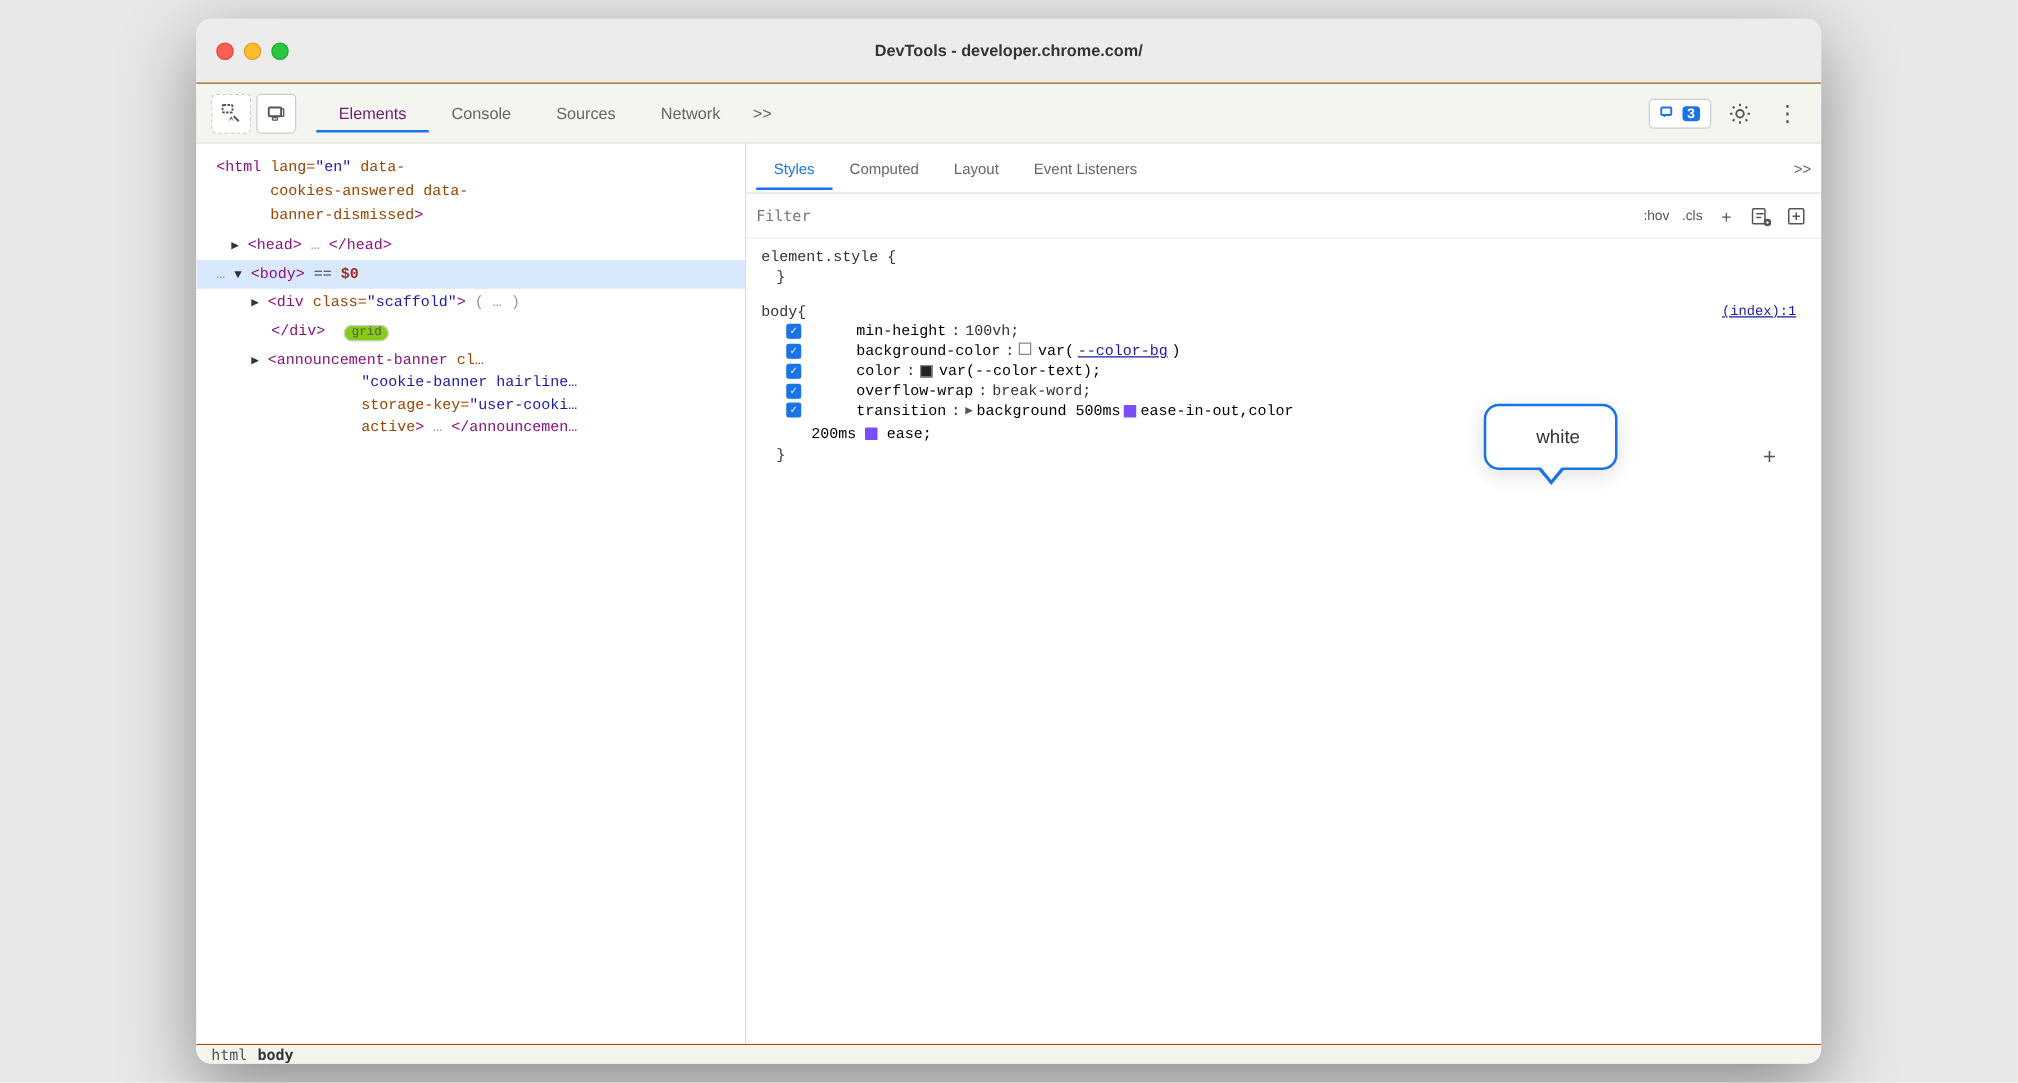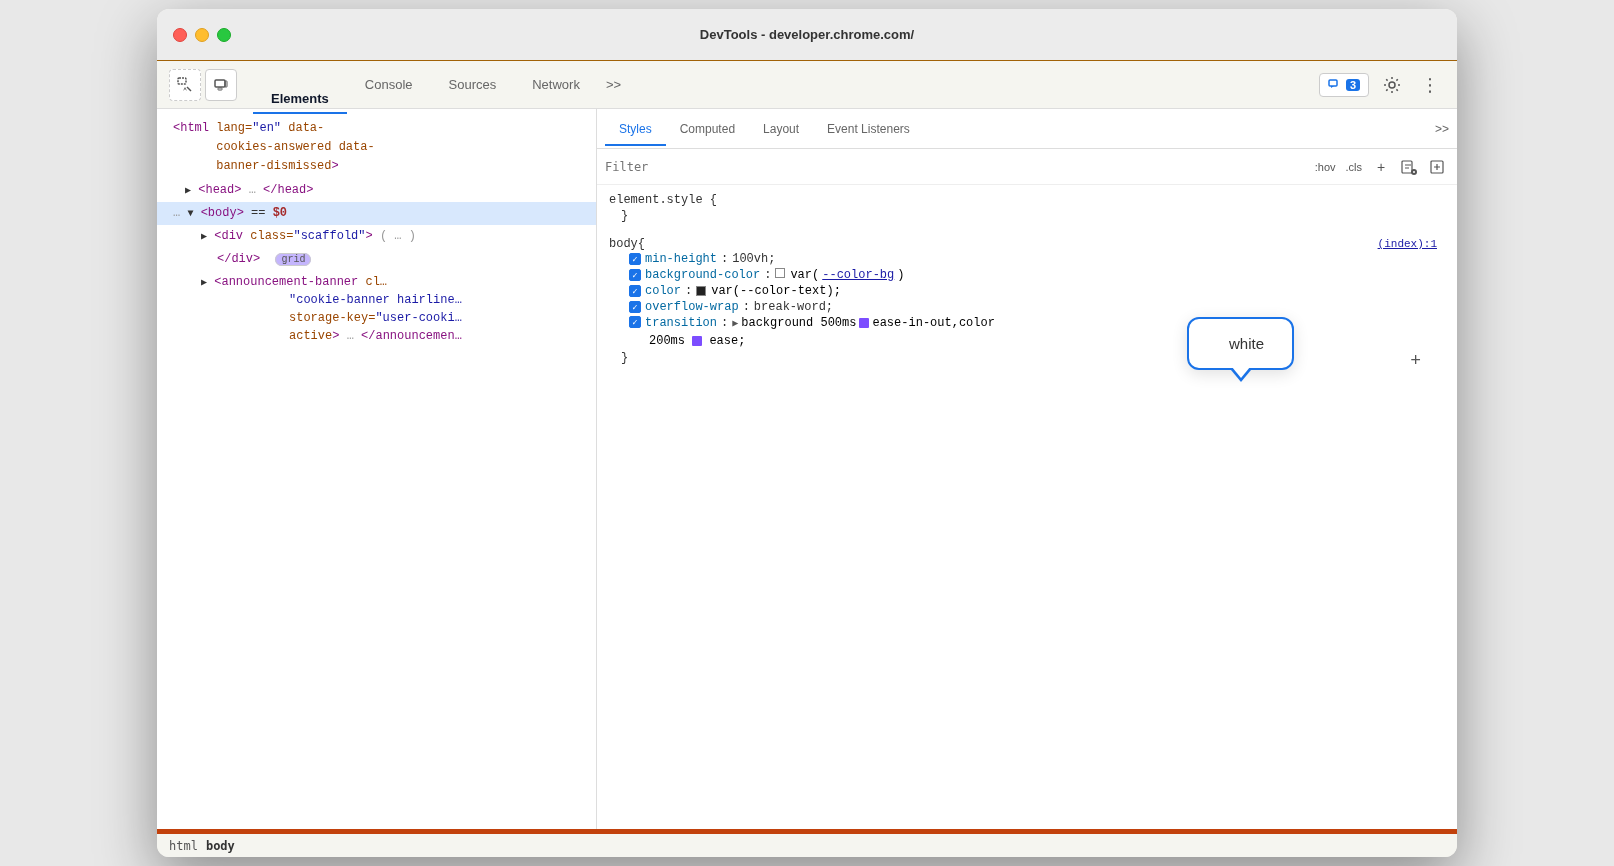--- a/index.html
+++ b/index.html
@@ -163,37 +163,37 @@
     .dom-line.selected {
       background: #d8e8fd;
     }
 
     .c-comment { color: #999; }
     .c-tag { color: #881280; }
     .c-attr { color: #994500; }
     .c-val { color: #1a1aa6; }
     .c-dots { color: #999; }
     .c-badge {
-      background: #c4b5fd;
+      background: #84cc16;
       border-radius: 8px;
       padding: 0 5px;
       font-size: 10px;
       color: #555;
       border: 1px solid #ccc;
     }
     .c-triangle { color: #333; font-size: 10px; }
     .indent-1 { padding-left: 28px; }
     .indent-2 { padding-left: 44px; }
     .indent-3 { padding-left: 60px; }
 
     
     .breadcrumb-bar {
-      height: 28px;
+      height: 16px;
       background: #f5f5f0;
-      border-top: 5px solid #c2410c;
+      border-top: 1px solid #c2410c;
       display: flex;
       align-items: center;
       padding: 0 12px;
       gap: 4px;
       font-family: 'Menlo', monospace;
       font-size: 12px;
       color: #555;
     }
     .bc-item {
       color: #555;
@@ -314,21 +314,21 @@
       align-items: center;
       justify-content: center;
       flex-shrink: 0;
       cursor: pointer;
     }
     .css-checkbox::after {
       content: '✓';
       color: white;
       font-size: 9px;
     }
-    .css-prop { color: #0369a1; }
+    .css-prop { color: #000000; margin-left: 40px; }
     .css-colon { color: #333; }
     .css-val { color: #333; }
     .css-val-link { color: #1a1aa6; text-decoration: underline; cursor: pointer; }
     .css-swatch {
       width: 10px;
       height: 10px;
       border: 1px solid #888;
       display: inline-block;
       vertical-align: middle;
       margin-right: 2px;
@@ -418,21 +418,21 @@
     </div>
     <div class="toolbar-btn">
       <svg width="16" height="16" viewBox="0 0 16 16" fill="none">
         <rect x="2" y="3" width="10" height="7" rx="1" stroke="#555" stroke-width="1.5" fill="none"></rect>
         <rect x="5" y="11" width="4" height="2" rx="0.5" stroke="#555" stroke-width="1" fill="none"></rect>
         <rect x="12" y="4" width="2" height="6" rx="0.5" stroke="#555" stroke-width="1" fill="none"></rect>
       </svg>
     </div>
 
     <div class="tab-bar">
-      <div class="tab" style="color:#0f172a; border-bottom:2px solid #1a73e8; font-weight:700; top:15px; position:relative;">Elements</div>
+      <div class="tab" style="color:#701a75; border-bottom:2px solid #1a73e8; font-weight:400; top:1px; position:relative;">Elements</div>
       <div class="tab">Console</div>
       <div class="tab">Sources</div>
       <div class="tab">Network</div>
       <div class="more-btn">&gt;&gt;</div>
     </div>
 
     <div class="toolbar-right">
       <div class="badge-btn">
         <svg width="14" height="14" viewBox="0 0 14 14" fill="none">
             <rect x="1" y="2" width="8" height="6" rx="1" stroke="#1a73e8" stroke-width="1.5" fill="none"></rect>

